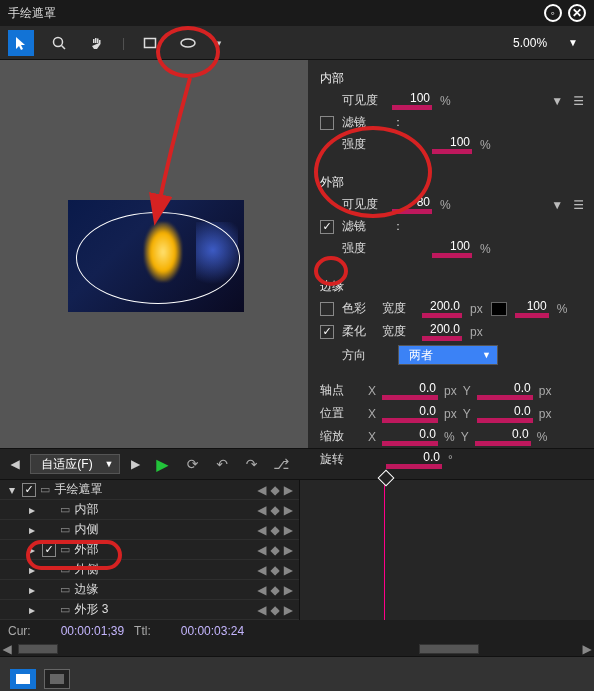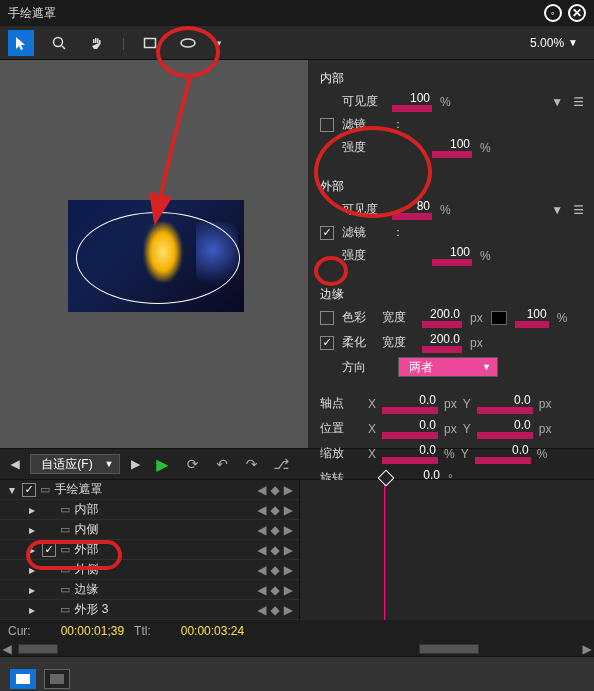--- a/index.html
+++ b/index.html
@@ -34,21 +34,21 @@
     height: 34px;
     display:flex; align-items:center; gap:12px; padding:0 8px;
   }
   .tool-btn {
     width:26px; height:26px; display:flex; align-items:center; justify-content:center;
     color:#ddd; cursor:pointer;
   }
   .tool-btn.active { background:#1273d6; }
   .zoom-sel {
     margin-left:auto; margin-right:8px;
-    color:#fff; display:flex; align-items:center; gap:4px;
+    color:#fff; display:flex; align-items:center; gap:21px;
   }
   .zoom-sel .caret { font-size:10px; }
   .main-row {
     display:flex; height: 388px;
   }
   .preview-pane {
     width: 308px; background:#555; position:relative;
   }
   .preview-img {
     position:absolute; left:68px; top:140px; width:176px; height:112px;
@@ -78,29 +78,29 @@
     display:flex; align-items:center; height:22px; gap:8px;
   }
   .prop-row .label { width:42px; color:#ddd; }
   .prop-row .label2 { width:32px; color:#ddd; }
   .checkbox {
     width:14px; height:14px; border:1px solid #888; display:inline-flex;
     align-items:center; justify-content:center; font-size:11px; color:#fff;
     cursor:pointer;
   }
   .val-underline {
-    border-bottom:7px solid #be185d; min-width:40px; text-align:right; color:#fff;
+    border-bottom:5px solid #be185d; min-width:40px; text-align:right; color:#fff;
     padding:0 2px;
   }
   .unit { color:#aaa; }
   .filter-icons { margin-left:auto; display:flex; gap:10px; color:#bbb; cursor:pointer;}
   .hr { height:1px; background:#444; margin:4px 0; }
   .color-swatch { width:16px; height:14px; border:1px solid #666; background:#000; }
   .dropdown {
-    background:#ec4899; border:1px solid #555; height:20px; min-width:100px;
+    background:#3b82f6; border:1px solid #555; height:20px; min-width:100px;
     display:flex; align-items:center; justify-content:space-between;
     padding:0 6px 0 10px; color:#fff; cursor:pointer;
   }
   .xy-row { display:flex; align-items:center; gap:6px; }
   .xy-row .val-underline { min-width:56px; }
   
   .timeline-top {
     display:flex; align-items:center; height:32px; background:#222;
     border-top:1px solid #111; border-bottom:1px solid #111;
   }
@@ -149,21 +149,21 @@
     border-left:1px solid #f08;
   }
   .playhead::before {
     content:""; position:absolute; top:-8px; left:-5px; width:10px; height:10px;
     border:1px solid #fff; background:#222; transform:rotate(45deg);
   }
   .status-row {
     height:22px; display:flex; align-items:center; padding:0 8px;
     background:#1e1e1e; color:#aaa; gap:10px;
   }
-  .status-row .gold { color:#fde047;padding-left:20px; }
+  .status-row .gold { color:#c4b5fd;padding-left:20px; }
   .footer {
     height:44px; background:#333; border-top:1px solid #111;
     display:flex; align-items:center; padding:0 10px; gap:8px;
   }
   .footer .mode-btn {
     width:26px; height:20px; border:1px solid #666; background:#222; cursor:pointer;
     display:flex; align-items:center; justify-content:center;
   }
   .footer .mode-btn.active { background:#1273d6; border-color:#1273d6;}
   .footer .right { margin-left:auto; display:flex; gap:12px;}

